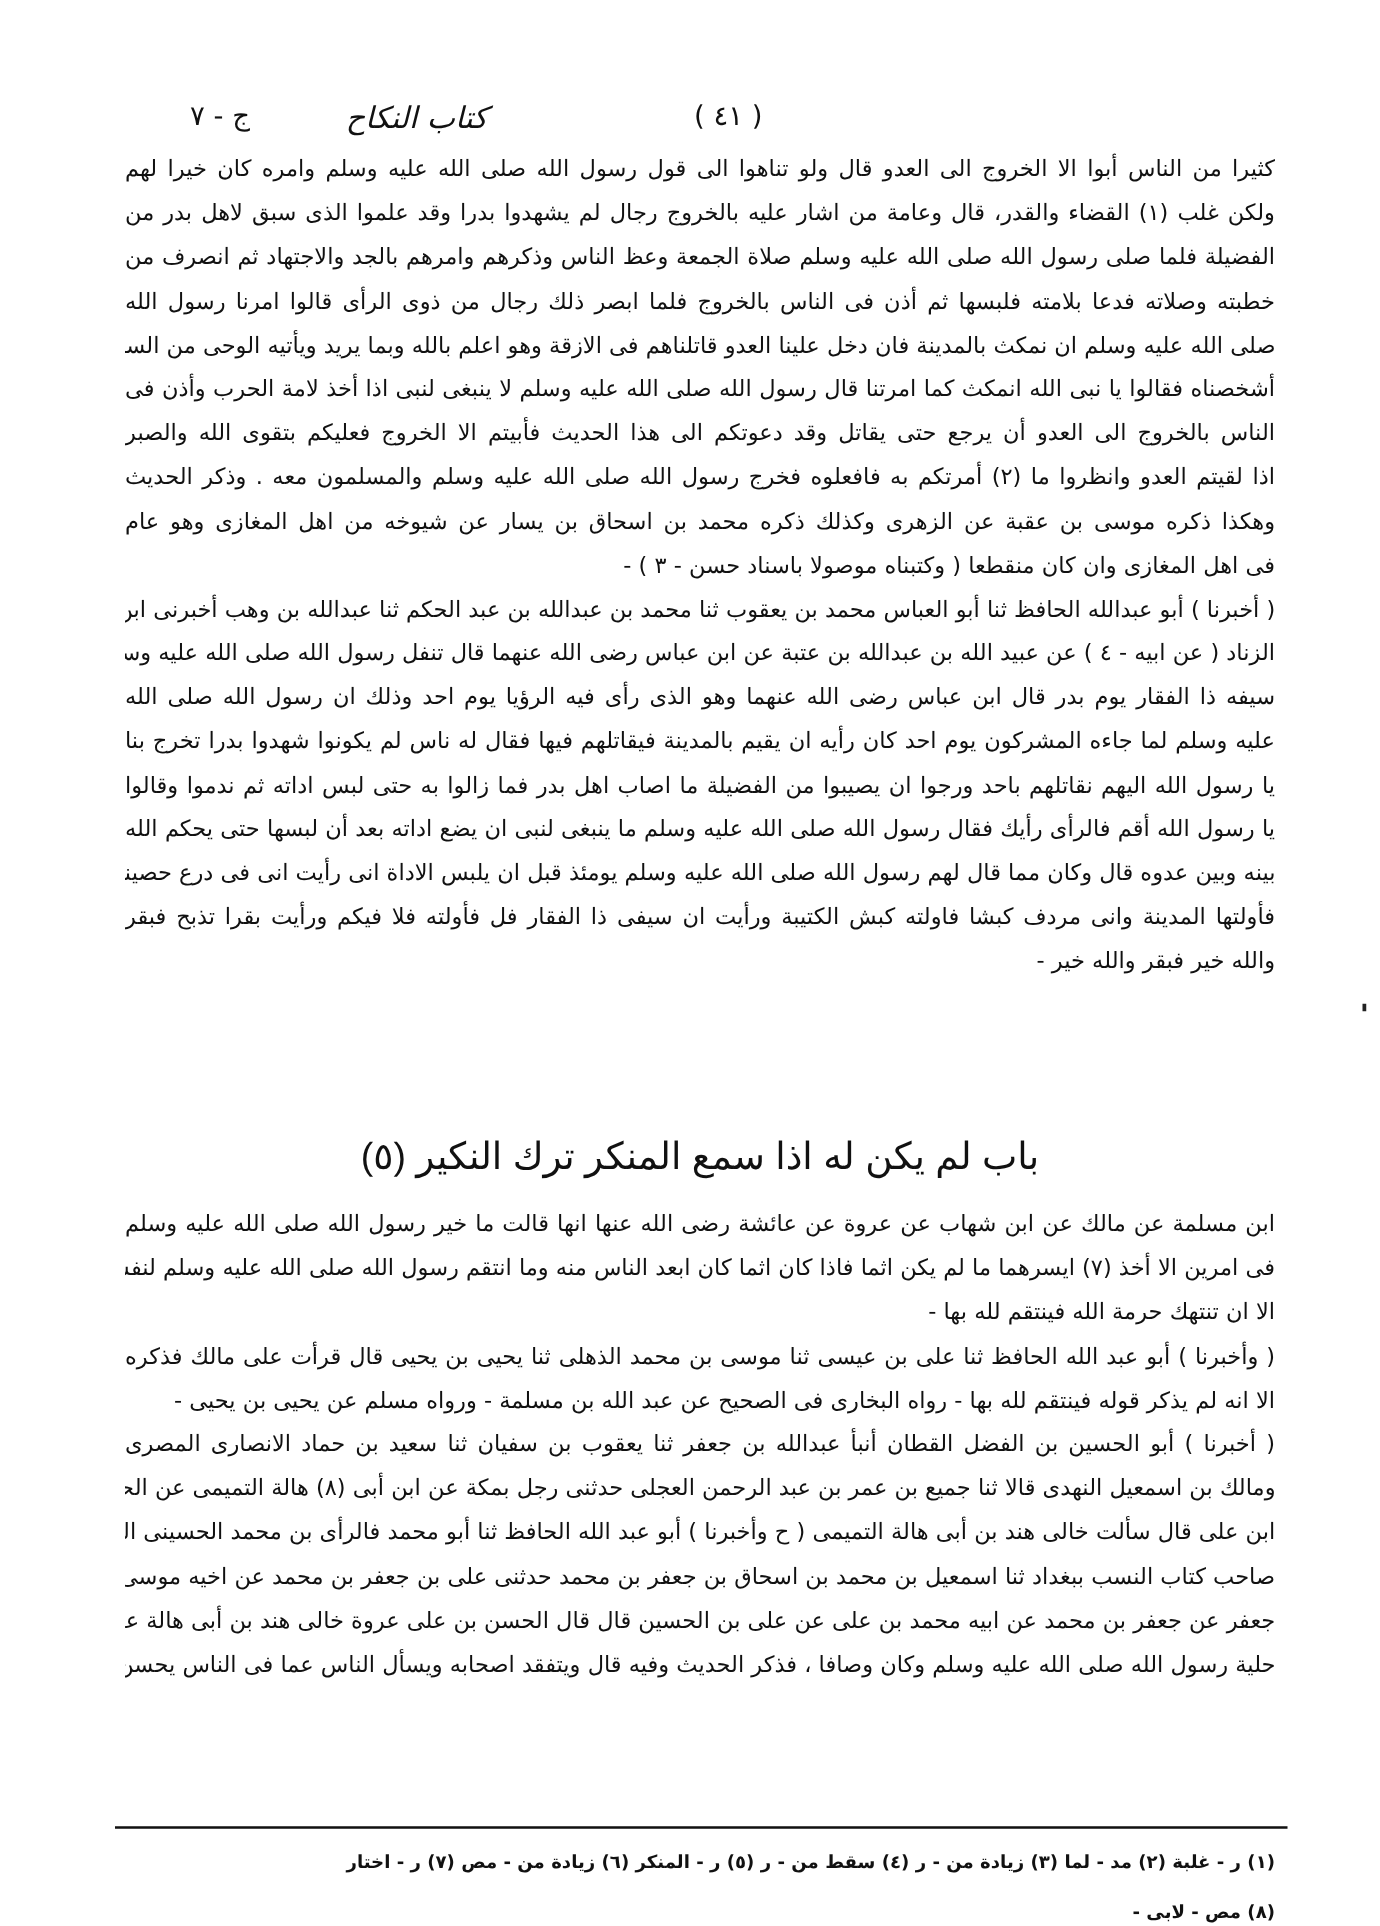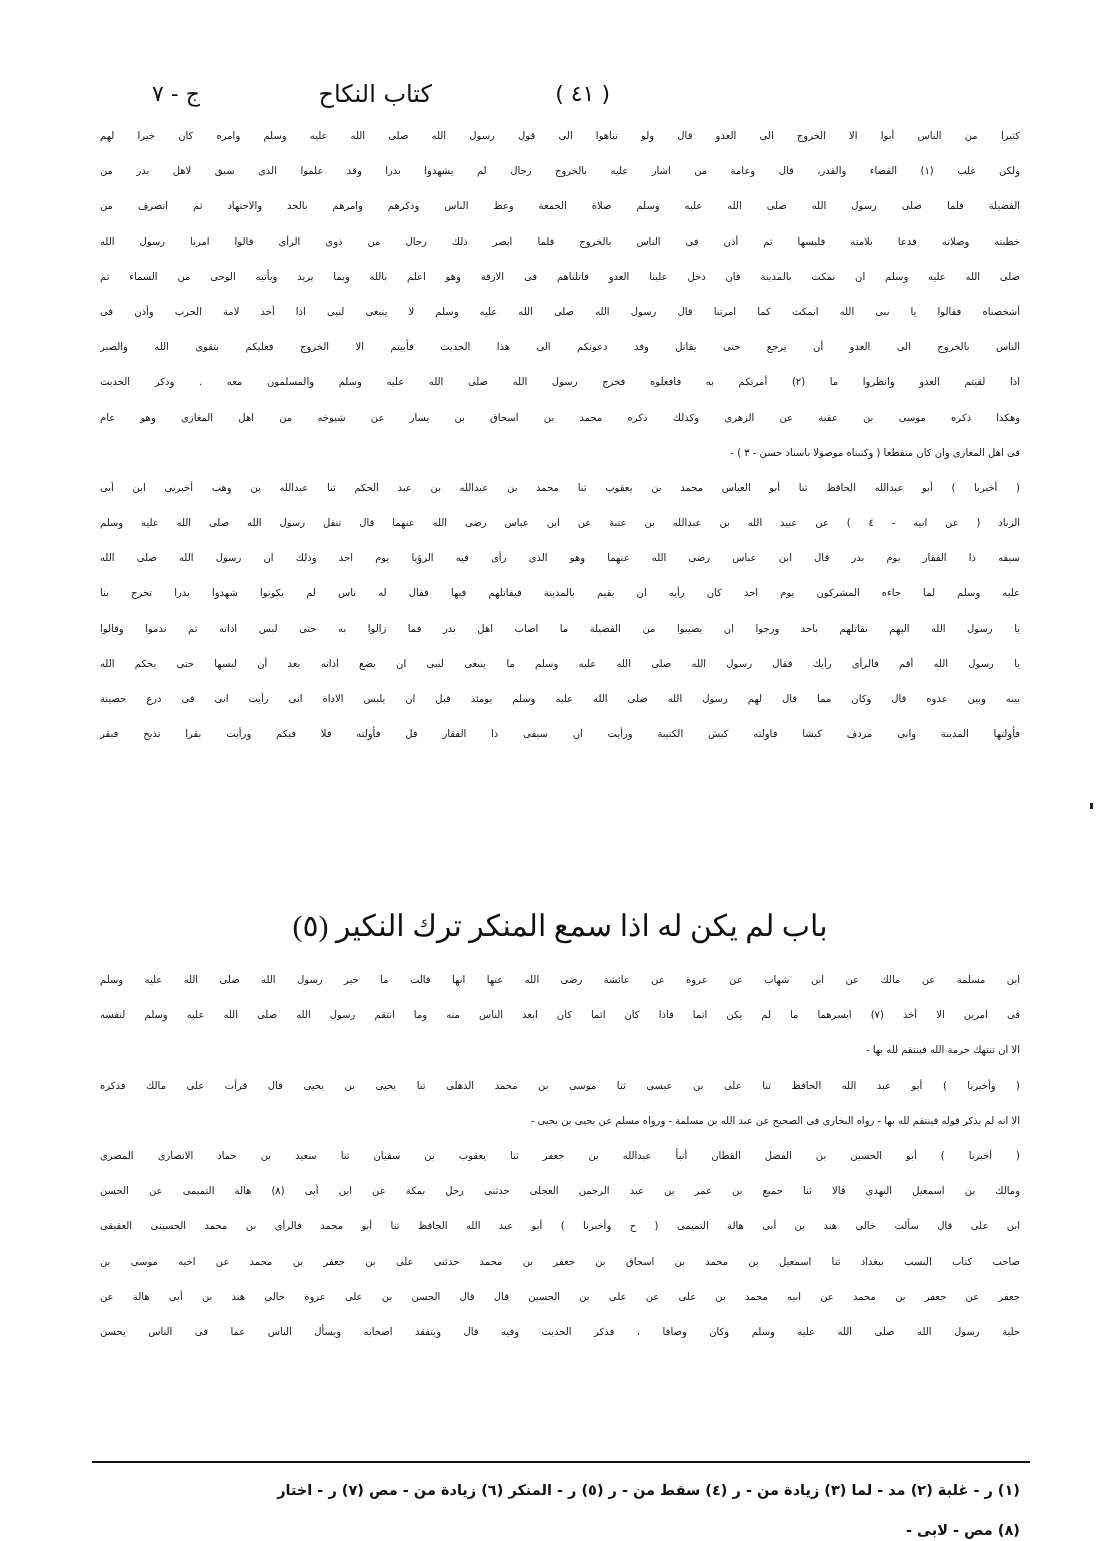--- a/index.html
+++ b/index.html
@@ -12,33 +12,33 @@
     position: absolute; left: 100px; top: 0; width: 920px; height: 1541px;
     direction: rtl;
   }
   .header {
     position: absolute; top: 74px; left: 0; right: 0; height: 40px;
     font-size: 22px; line-height: 40px;
   }
   .header span { position: absolute; white-space: nowrap; }
   .h-book { right: 6px; }
   .h-page { right: 410px; margin-left: 18px; }
-  .h-chapter { right: 588px; font-size: 24px; }
+  .h-chapter { right: 630px; font-size: 24px; font-style: italic; }
   .h-vol { right: 820px; }
   .body-text {
     position: absolute; top: 118px; left: 0; right: 0;
-    font-size: 10px; line-height: 35.2px; text-align: justify;
+    font-size: 18px; line-height: 35.2px; text-align: justify;
     text-align-last: right;
   }
   .body-text .line { display: block; white-space: nowrap; overflow: hidden; text-align: justify; text-align-last: justify; height: 35.2px; }
   .body-text .line.last { text-align-last: right; }
   .chapter-title {
     position: absolute; top: 898px; left: 0; right: 0; text-align: center;
     font-size: 30px; line-height: 56px;
-    font-family: Liberation Serif, serif;
+    font-family: Liberation Sans, sans-serif;
   }
   .body-text-2 { top: 962px; }
   .footnote-rule {
     position: absolute; top: 1461px; left: -8px; right: -10px; height: 2px; background: #111;
   }
   .footnotes {
     position: absolute; top: 1470px; left: 0; right: 0;
     font-size: 14.5px; line-height: 40px;
   }
   .footnotes .line { display: block; white-space: nowrap; height: 40px; font-weight: bold; }
@@ -69,20 +69,21 @@
     <span class="line">وهكذا ذكره موسى بن عقبة عن الزهرى وكذلك ذكره محمد بن اسحاق بن يسار عن شيوخه من اهل المغازى وهو عام</span>
     <span class="line last">فى اهل المغازى وان كان منقطعا ( وكتبناه موصولا باسناد حسن - ٣ ) -</span>
     <span class="line">( أخبرنا ) أبو عبدالله الحافظ ثنا أبو العباس محمد بن يعقوب ثنا محمد بن عبدالله بن عبد الحكم ثنا عبدالله بن وهب أخبرنى ابن أبى</span>
     <span class="line">الزناد ( عن ابيه - ٤ ) عن عبيد الله بن عبدالله بن عتبة عن ابن عباس رضى الله عنهما قال تنفل رسول الله صلى الله عليه وسلم</span>
     <span class="line">سيفه ذا الفقار يوم بدر قال ابن عباس رضى الله عنهما وهو الذى رأى فيه الرؤيا يوم احد وذلك ان رسول الله صلى الله</span>
     <span class="line">عليه وسلم لما جاءه المشركون يوم احد كان رأيه ان يقيم بالمدينة فيقاتلهم فيها فقال له ناس لم يكونوا شهدوا بدرا تخرج بنا</span>
     <span class="line">يا رسول الله اليهم نقاتلهم باحد ورجوا ان يصيبوا من الفضيلة ما اصاب اهل بدر فما زالوا به حتى لبس اداته ثم ندموا وقالوا</span>
     <span class="line">يا رسول الله أقم فالرأى رأيك فقال رسول الله صلى الله عليه وسلم ما ينبغى لنبى ان يضع اداته بعد أن لبسها حتى يحكم الله</span>
     <span class="line">بينه وبين عدوه قال وكان مما قال لهم رسول الله صلى الله عليه وسلم يومئذ قبل ان يلبس الاداة انى رأيت انى فى درع حصينة</span>
     <span class="line">فأولتها المدينة وانى مردف كبشا فاولته كبش الكتيبة ورأيت ان سيفى ذا الفقار فل فأولته فلا فيكم ورأيت بقرا تذبح فبقر</span>
+    <span class="line last">والله خير فبقر والله خير -</span>
   </div>
 
   <div class="chapter-title">باب لم يكن له اذا سمع المنكر ترك النكير (٥)</div>
 
   <div class="body-text body-text-2">
     <span class="line">ابن مسلمة عن مالك عن ابن شهاب عن عروة عن عائشة رضى الله عنها انها قالت ما خير رسول الله صلى الله عليه وسلم</span>
     <span class="line">فى امرين الا أخذ (٧) ايسرهما ما لم يكن اثما فاذا كان اثما كان ابعد الناس منه وما انتقم رسول الله صلى الله عليه وسلم لنفسه</span>
     <span class="line last">الا ان تنتهك حرمة الله فينتقم لله بها -</span>
     <span class="line">( وأخبرنا ) أبو عبد الله الحافظ ثنا على بن عيسى ثنا موسى بن محمد الذهلى ثنا يحيى بن يحيى قال قرأت على مالك فذكره</span>
     <span class="line last">الا انه لم يذكر قوله فينتقم لله بها - رواه البخارى فى الصحيح عن عبد الله بن مسلمة - ورواه مسلم عن يحيى بن يحيى -</span>

